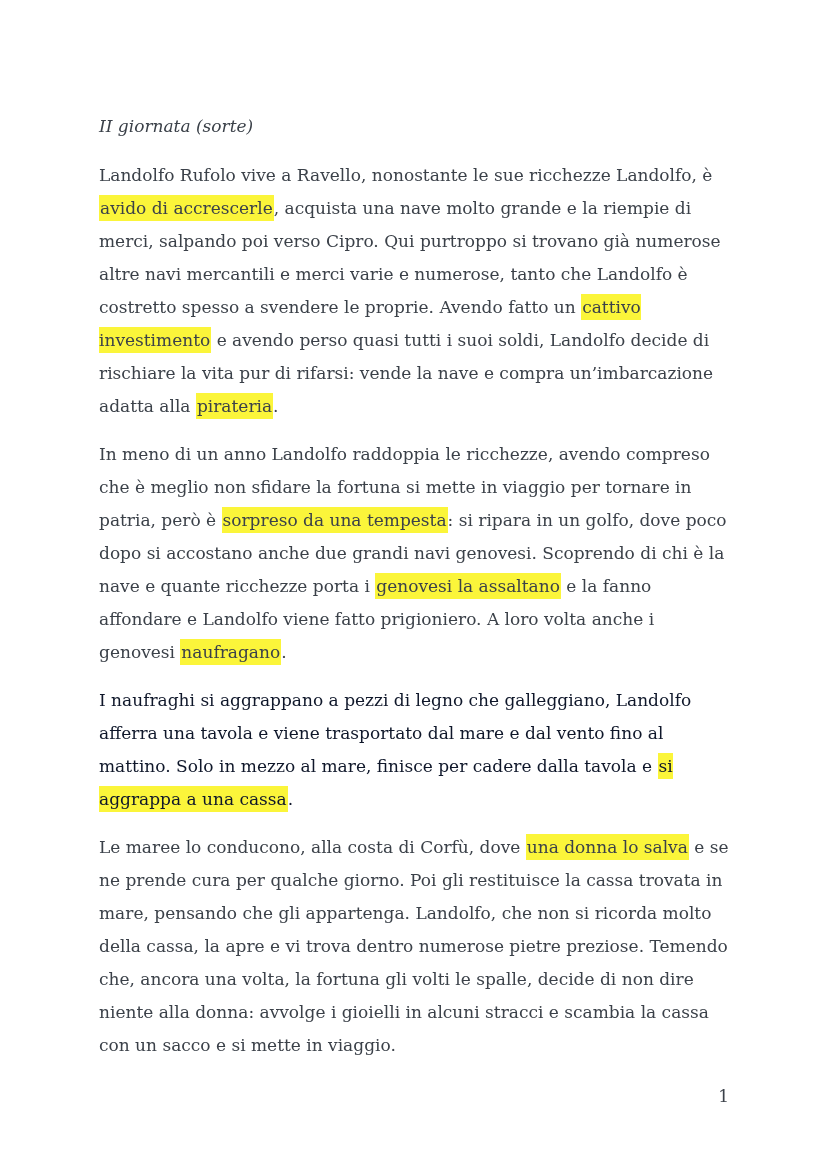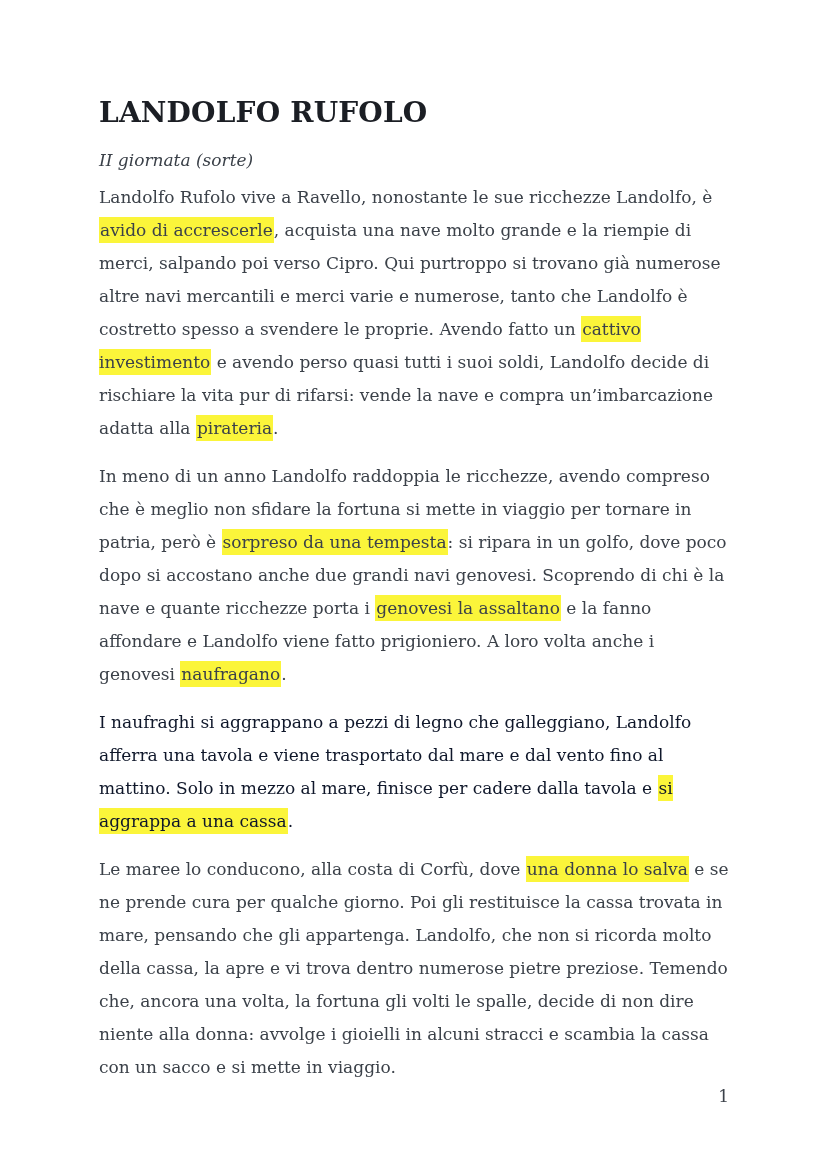--- a/index.html
+++ b/index.html
@@ -30,21 +30,21 @@
     color: #1b1e24;
   }
   .doc-subtitle {
     margin: 19px 0 0 0;
     font-style: italic;
     font-size: 17px;
     line-height: 1.4;
     color: #3b4149;
   }
   .paragraphs {
-    margin-top: 9px;
+    margin-top: 20px;
   }
   .para {
     margin: 0 0 15px 0;
     font-size: 17px;
     line-height: 33px;
     color: #3b4149;
     text-align: left;
   }
   .hl {
     background: #fbf53a;
@@ -56,21 +56,20 @@
     top: 1086px;
     font-size: 17px;
     color: #3b4149;
   }
 </style>
 </head>
 <body>
 
 <div class="page" style="background: rgb(255, 255, 255);">
   <div class="content">
-    <h1 class="doc-title" style="color: rgb(27, 30, 36);">LANDOLFO RUFOLO</h1>
     <div class="doc-subtitle" style="color: rgb(59, 65, 73);">II giornata (sorte)</div>
     <div class="paragraphs">
         <p class="para" style="color: rgb(59, 65, 73);"><span>Landolfo Rufolo vive a Ravello, nonostante le sue ricchezze Landolfo, è </span><span class="hl" style="background: rgb(251, 245, 58);">avido di accrescerle</span><span>, acquista una nave molto grande e la riempie di merci, salpando poi verso Cipro. Qui purtroppo si trovano già numerose altre navi mercantili e merci varie e numerose, tanto che Landolfo è costretto spesso a svendere le proprie. Avendo fatto un </span><span class="hl" style="background: rgb(251, 245, 58);">cattivo investimento</span><span> e avendo perso quasi tutti i suoi soldi, Landolfo decide di rischiare la vita pur di rifarsi: vende la nave e compra un’imbarcazione adatta alla </span><span class="hl" style="background: rgb(251, 245, 58);">pirateria</span><span>.</span></p>
         <p class="para" style="color: rgb(59, 65, 73);"><span>In meno di un anno Landolfo raddoppia le ricchezze, avendo compreso che è meglio non sfidare la fortuna si mette in viaggio per tornare in patria, però è </span><span class="hl" style="background: rgb(251, 245, 58);">sorpreso da una tempesta</span><span>: si ripara in un golfo, dove poco dopo si accostano anche due grandi navi genovesi. Scoprendo di chi è la nave e quante ricchezze porta i </span><span class="hl" style="background: rgb(251, 245, 58);">genovesi la assaltano</span><span> e la fanno affondare e Landolfo viene fatto prigioniero. A loro volta anche i genovesi </span><span class="hl" style="background: rgb(251, 245, 58);">naufragano</span><span>.</span></p>
         <p class="para" style="color: #0f172a;"><span>I naufraghi si aggrappano a pezzi di legno che galleggiano, Landolfo afferra una tavola e viene trasportato dal mare e dal vento fino al mattino. Solo in mezzo al mare, finisce per cadere dalla tavola e </span><span class="hl" style="background: rgb(251, 245, 58);">si aggrappa a una cassa</span><span>.</span></p>
         <p class="para" style="color: rgb(59, 65, 73);"><span>Le maree lo conducono, alla costa di Corfù, dove </span><span class="hl" style="background: rgb(251, 245, 58);">una donna lo salva</span><span> e se ne prende cura per qualche giorno. Poi gli restituisce la cassa trovata in mare, pensando che gli appartenga. Landolfo, che non si ricorda molto della cassa, la apre e vi trova dentro numerose pietre preziose. Temendo che, ancora una volta, la fortuna gli volti le spalle, decide di non dire niente alla donna: avvolge i gioielli in alcuni stracci e scambia la cassa con un sacco e si mette in viaggio.</span></p>
       </div>
   </div>
   <div class="page-number" style="color: rgb(59, 65, 73);">1</div>
 </div>

